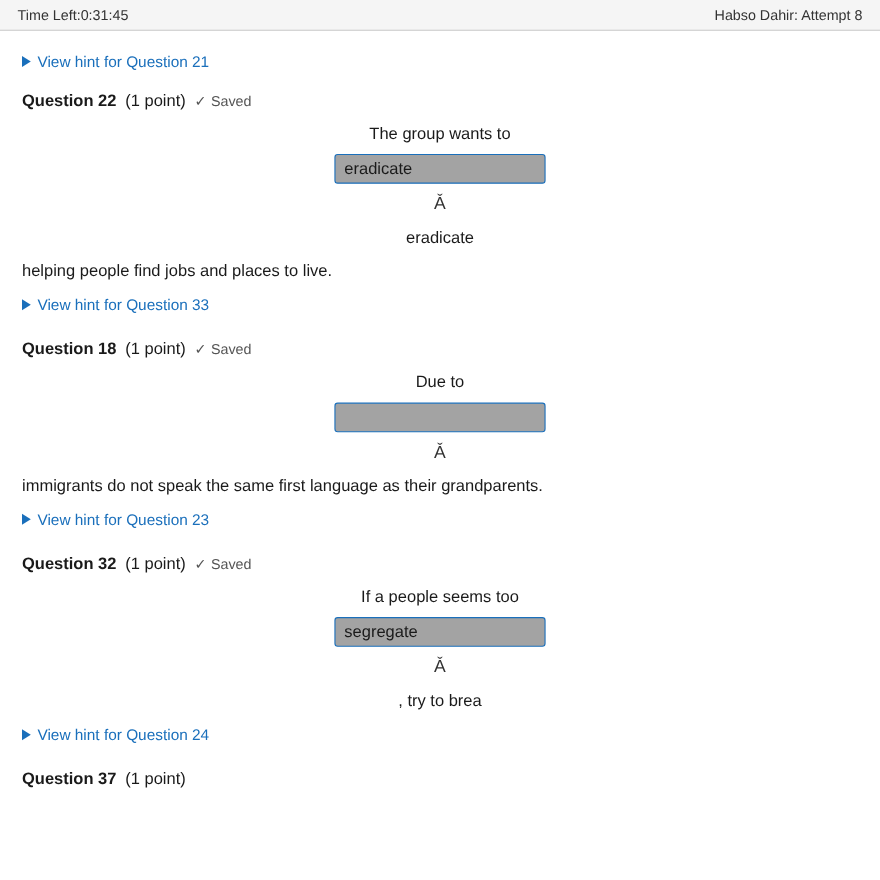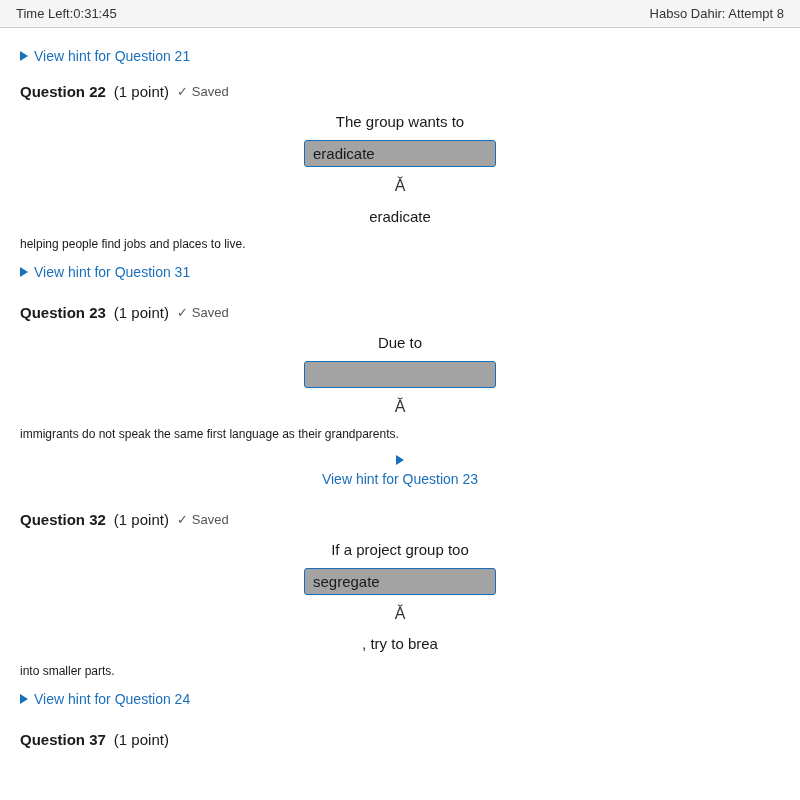--- a/index.html
+++ b/index.html
@@ -91,21 +91,21 @@
       background: #a3a3a3;
     }
     .spell-check-icon {
       display: inline-flex;
       align-items: center;
       font-size: 16px;
       color: #333;
       cursor: pointer;
     }
     .question-continuation {
-      font-size: 12px;
+      font-size: 15px;
       margin-bottom: 4px;
       line-height: 1.6;
     }
   </style>
 </head>
 <body>
 
 <div class="top-bar">
   <span>Time Left:0:31:45</span>
   <span>Habso Dahir: Attempt 8</span>
@@ -129,61 +129,60 @@
     </div>
     <div class="question-body">
       <span>The group wants to</span>
       <input class="fill-input" type="text" value="eradicate" style="">
       <span class="spell-check-icon">Ǎ</span>
       <span>eradicate</span>
     </div>
     <div class="question-continuation">helping people find jobs and places to live.</div>
     <div class="hint-row" style="margin-top:10px;">
       <span class="triangle"></span>
-      <span>View hint for Question 31</span>
+      <span>View hint for Question 33</span>
     </div>
   </div>
 
   <div class="question-block">
     <div class="question-header">
-      <span>Question 23</span>
+      <span>Question 18</span>
       <span class="points">(1 point)</span>
       <span class="saved-badge">
         <span class="check">✓</span>
         <span>Saved</span>
       </span>
     </div>
     <div class="question-body">
       <span>Due to</span>
       <input class="fill-input" type="text" value="" style="">
       <span class="spell-check-icon">Ǎ</span>
     </div>
     <div class="question-continuation">immigrants do not speak the same first language as their grandparents.</div>
-    <div class="hint-row" style="margin-top:10px;flex-direction:column;">
+    <div class="hint-row" style="margin-top:10px;">
       <span class="triangle"></span>
       <span>View hint for Question 23</span>
     </div>
   </div>
 
   <div class="question-block">
     <div class="question-header">
       <span>Question 32</span>
       <span class="points">(1 point)</span>
       <span class="saved-badge">
         <span class="check">✓</span>
         <span>Saved</span>
       </span>
     </div>
     <div class="question-body">
-      <span>If a project group too</span>
+      <span>If a people seems too</span>
       <input class="fill-input" type="text" value="segregate" style="">
       <span class="spell-check-icon">Ǎ</span>
       <span>, try to brea</span>
     </div>
-    <div class="question-continuation">into smaller parts.</div>
     <div class="hint-row" style="margin-top:10px;">
       <span class="triangle"></span>
       <span>View hint for Question 24</span>
     </div>
   </div>
 
   <div class="question-header">
     <span>Question 37</span>
     <span class="points">(1 point)</span>
   </div>

